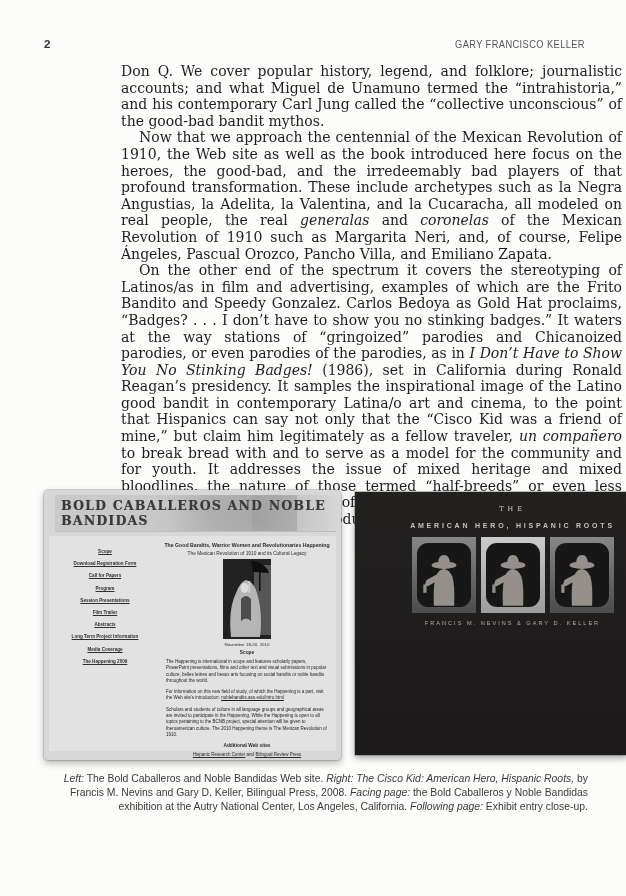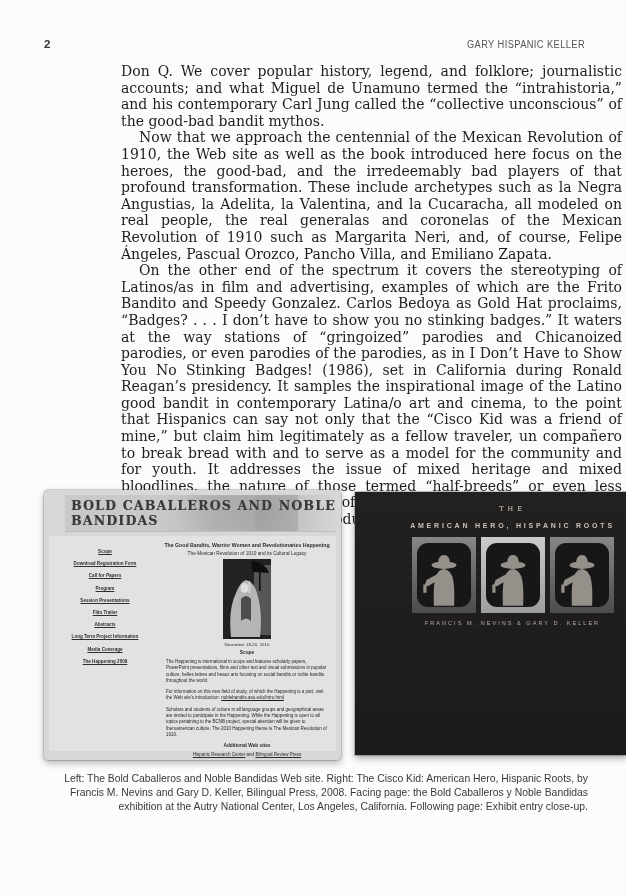--- a/index.html
+++ b/index.html
@@ -1,41 +1,41 @@
 <!DOCTYPE html>
 <html><head>
 <meta charset="utf-8">
 <style>
   html,body{margin:0;padding:0;}
   body{
     width:626px;height:896px;position:relative;overflow:hidden;
     background:#fcfcfb;color:#1d1d1d;
     font-family:"DejaVu Serif",serif;
   }
-  .it{}
+  .it{font-style:italic;}
   .un{text-decoration:underline;}
 
   
   .pageno{position:absolute;left:44px;top:38px;font-family:"Liberation Sans",sans-serif;
     font-weight:bold;font-size:11.5px;color:#333;}
   .runhead{position:absolute;right:41px;top:40px;font-family:"Liberation Sans",sans-serif;
     font-size:9.3px;letter-spacing:.4px;color:#555;transform:scaleY(1.08);}
 
   
   #body-text{position:absolute;left:85px;top:63px;width:501px;
     font-size:14px;line-height:16.6px;text-align:justify;color:#1e1e1e;margin-left:36px;}
   #body-text p.para{margin:0;}
   #body-text p.ind{text-indent:18px;}
 
   
   .web{position:absolute;left:44px;top:490px;width:297px;height:270px;
     background:#d7d7d7;border-radius:4px;overflow:hidden;
     box-shadow:0 3px 7px rgba(0,0,0,.30), 0 0 0 1px rgba(0,0,0,.14);
     font-family:"Liberation Sans",sans-serif;color:#2c2c2c;}
-  .web-banner{position:absolute;left:21px;top:5px;right:5px;height:36px;
+  .web-banner{position:absolute;left:11px;top:5px;right:5px;height:36px;
     background:
       radial-gradient(circle at 72% 55%, rgba(110,110,110,.35), transparent 42%),
       radial-gradient(circle at 55% 40%, rgba(150,150,150,.30), transparent 38%),
       linear-gradient(90deg,#c9c9c9 0 70%,#bdbdbd 70% 86%,#d8d8d8 86%);
     border-bottom:1px solid #bdbdbd;}
   .web-title{font-family:"DejaVu Serif",serif;font-weight:bold;font-size:12.5px;
     letter-spacing:1.2px;color:#3a3a3a;padding:3px 0 0 6px;text-shadow:.4px .4px 0 #8a8a8a;}
   .web-subtitle{font-family:"Liberation Mono",monospace;font-weight:bold;font-size:8px;
     letter-spacing:4px;color:#474747;padding:1px 0 0 7px;}
   .web-content{position:absolute;left:5px;top:46px;right:5px;bottom:9px;background:#e2e2e2;}
@@ -78,21 +78,21 @@
   .caption{position:absolute;left:44px;top:772px;width:544px;
     font-family:"Liberation Sans",sans-serif;font-size:10.4px;line-height:13.9px;
     color:#3a3a3a;text-align:right;}
 </style>
 </head>
 <body>
 
 <div>
 
   <div class="pageno">2</div>
-  <div class="runhead">GARY HISPANIC KELLER</div>
+  <div class="runhead">GARY FRANCISCO KELLER</div>
 
   <div id="body-text">
       <p class="para"><span>Don Q. We cover popular history, legend, and folklore; journalistic accounts; and what Miguel de Unamuno termed the “intrahistoria,” and his contemporary Carl Jung called the “collective unconscious” of the good-bad bandit mythos.</span></p>
       <p class="para ind"><span>Now that we approach the centennial of the Mexican Revolution of 1910, the Web site as well as the book introduced here focus on the heroes, the good-bad, and the irredeemably bad players of that profound transformation. These include archetypes such as la Negra Angustias, la Adelita, la Valentina, and la Cucaracha, all modeled on real people, the real </span><span class="it">generalas</span><span> and </span><span class="it">coronelas</span><span> of the Mexican Revolution of 1910 such as Margarita Neri, and, of course, Felipe Ángeles, Pascual Orozco, Pancho Villa, and Emiliano Zapata.</span></p>
       <p class="para ind"><span>On the other end of the spectrum it covers the stereotyping of Latinos/as in film and advertising, examples of which are the Frito Bandito and Speedy Gonzalez. Carlos Bedoya as Gold Hat proclaims, “Badges? . . . I don’t have to show you no stinking badges.” It waters at the way stations of “gringoized” parodies and Chicanoized parodies, or even parodies of the parodies, as in </span><span class="it">I Don’t Have to Show You No Stinking Badges!</span><span> (1986), set in California during Ronald Reagan’s presidency. It samples the inspirational image of the Latino good bandit in contemporary Latina/o art and cinema, to the point that Hispanics can say not only that the “Cisco Kid was a friend of mine,” but claim him legitimately as a fellow traveler, </span><span class="it">un compañero</span><span> to break bread with and to serve as a model for the community and for youth. It addresses the issue of mixed heritage and mixed bloodlines, the nature of those termed “half-breeds” or even less attractive epithets at the time of the birth of Cisco and Zorro. A good place to review this is the introduction to the Web site.</span></p>
     </div>
 
   <div class="web">
     <div class="web-banner">
       <div class="web-title">BOLD CABALLEROS AND NOBLE BANDIDAS</div>

